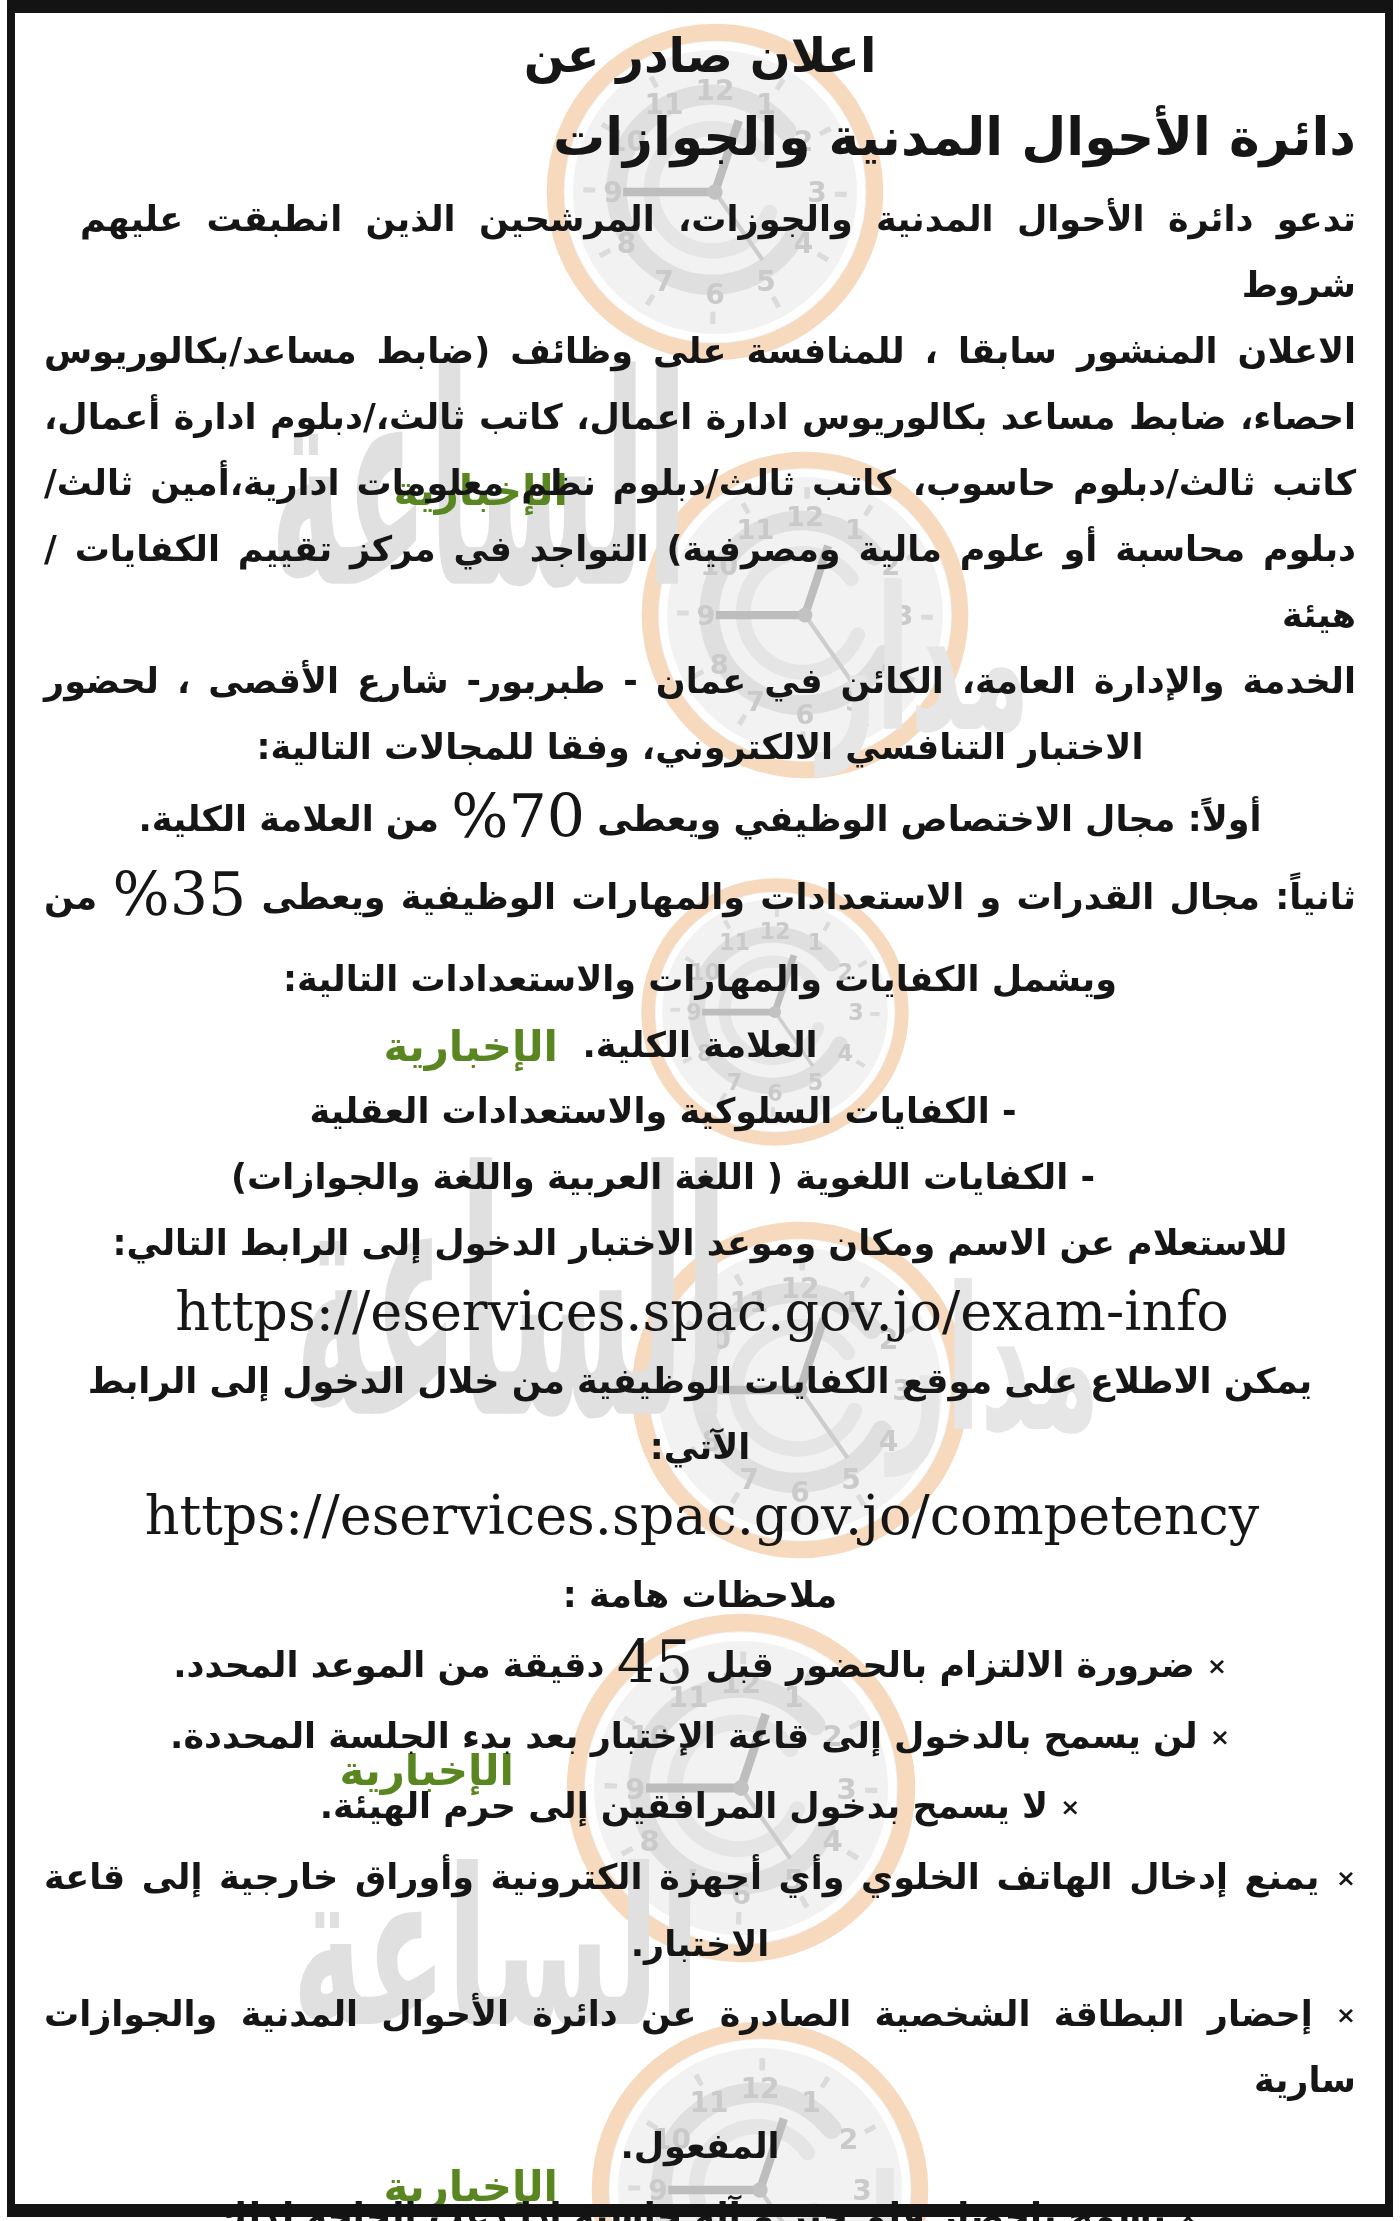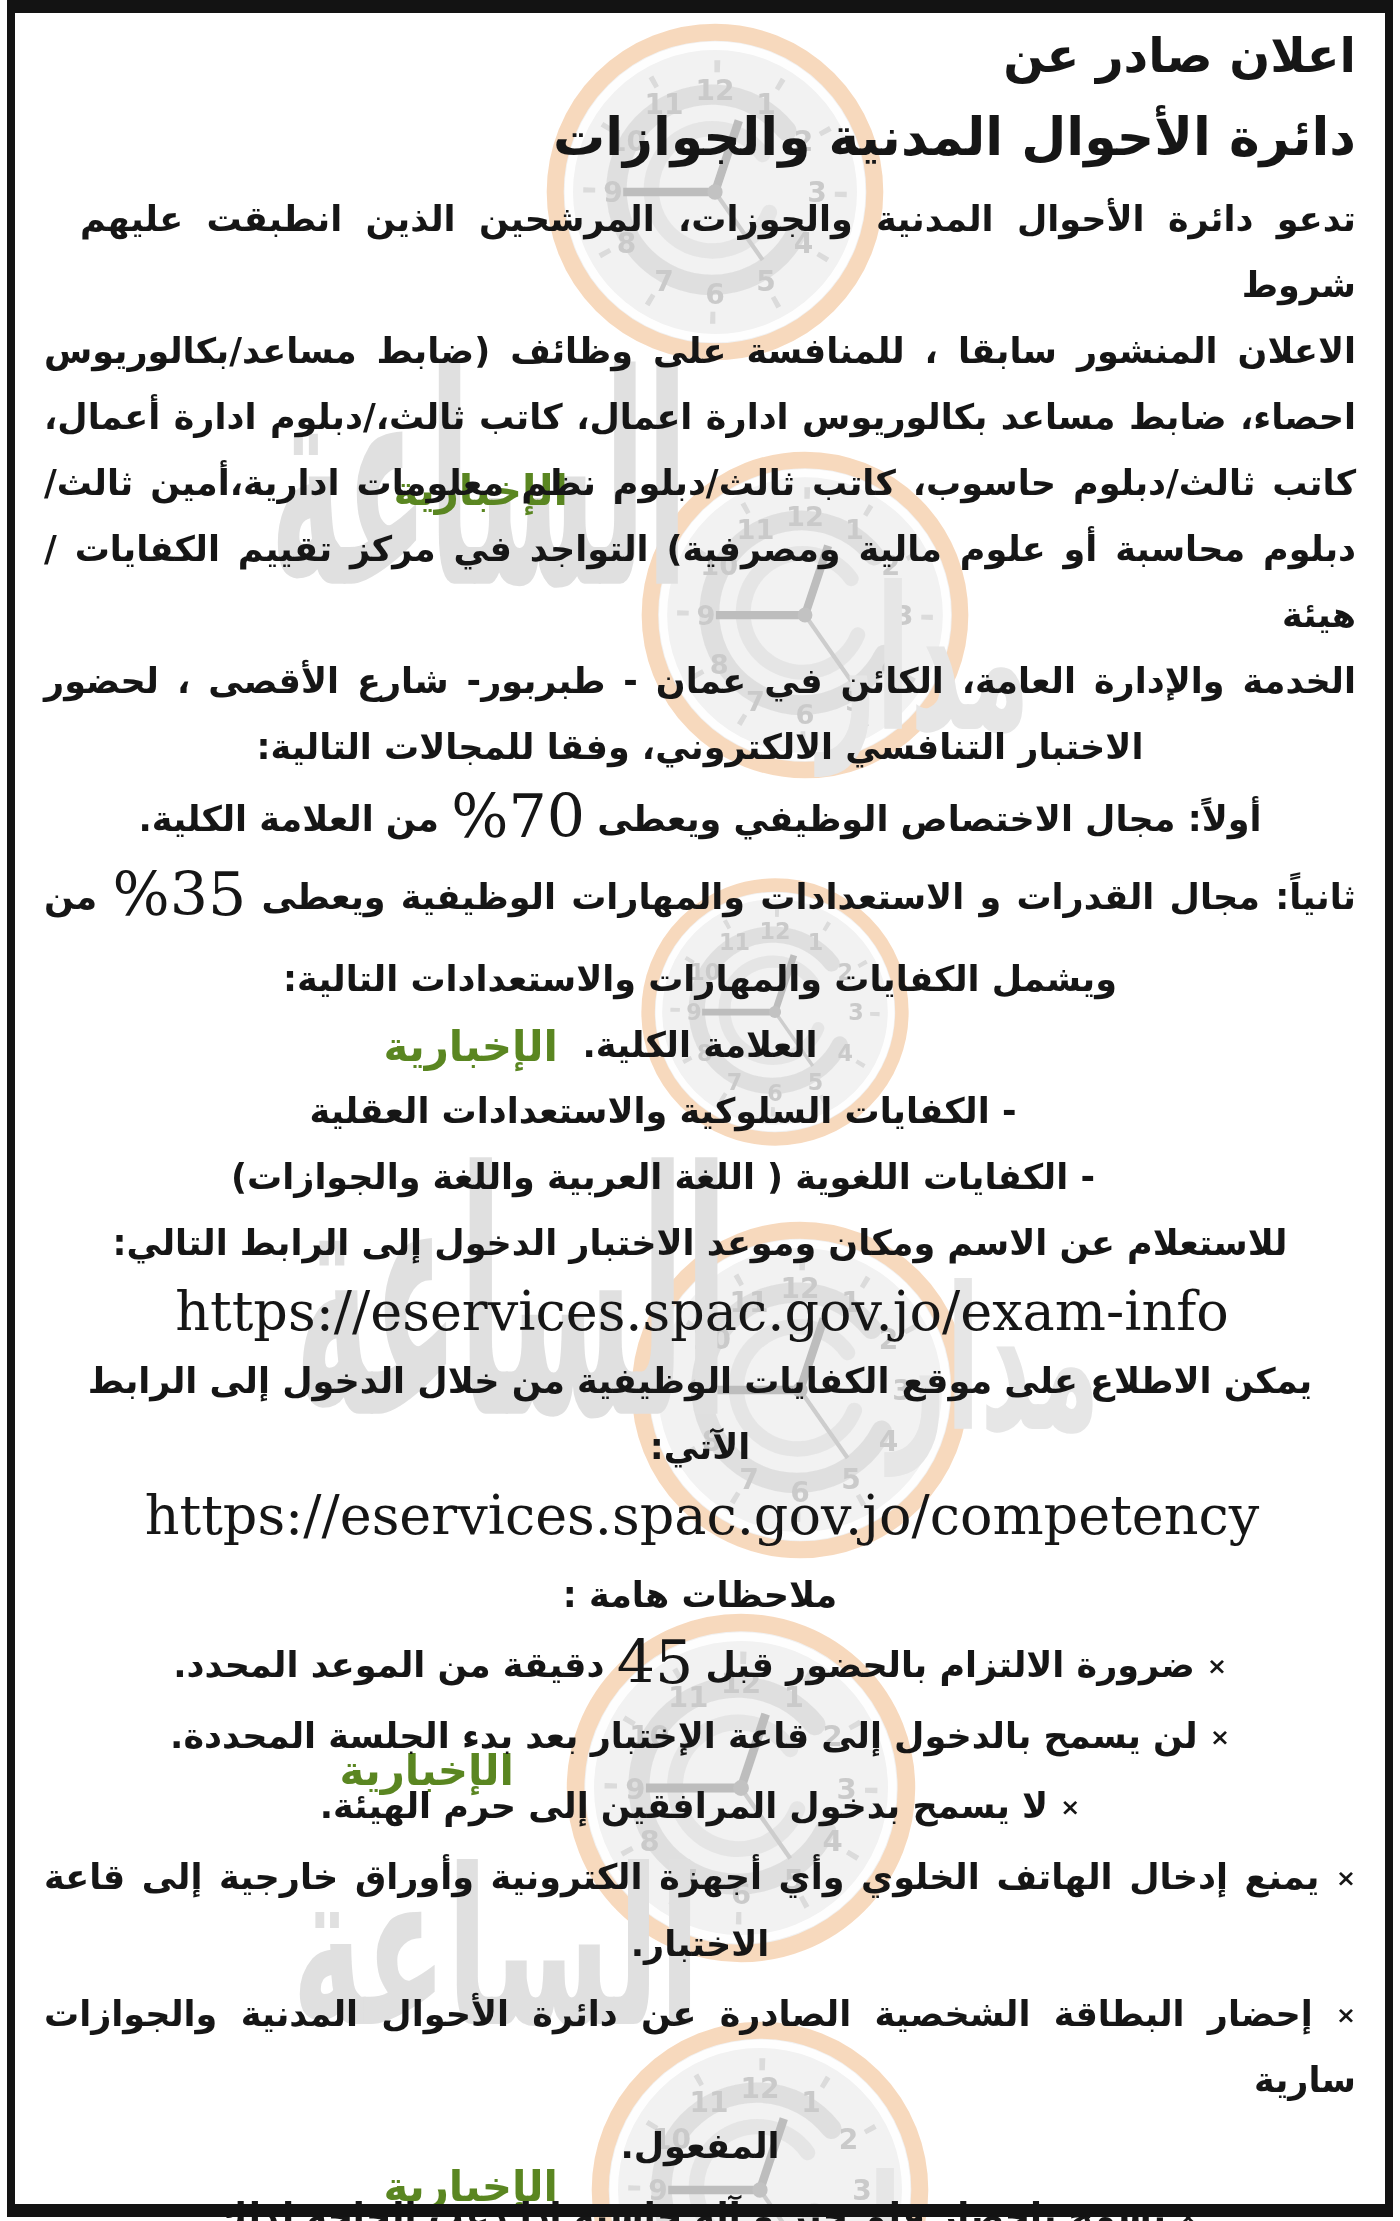--- a/index.html
+++ b/index.html
@@ -27,21 +27,21 @@
   .s2{right:672px;top:1128px;transform:scale(.85,2.25);}
   .s3{right:700px;top:1840px;transform:scale(.80,1.45);}
   .wm-akh{font-size:42px;color:#4d7c0f;letter-spacing:2px;}
   .a1{right:832px;top:470px;}
   .a2{right:842px;top:1026px;}
   .a3{right:886px;top:1750px;}
   .a4{right:842px;top:2166px;}
   
   .content{position:absolute;left:44px;right:44px;top:14px;z-index:2;color:#161616;
            font-weight:bold;direction:rtl;}
-  .h1{font-size:48px;line-height:62px;text-align:right;margin-top:10px;}
+  .h1{font-size:48px;line-height:62px;text-align:center;margin-top:10px;}
   .h2{font-size:52px;line-height:70px;text-align:right;margin-top:16px;}
   .line{font-size:35px;line-height:66px;text-align:center;}
   .first{margin-top:14px;margin-left:36px;}
   .just{text-align:justify;text-align-last:justify;}
   .tall{line-height:78px;}
   .mt{margin-top:10px;}
   .indent{padding-right:74px;}
   .note{margin-top:4px;}
   .url-line{direction:ltr;font-family:"DejaVu Serif",serif;font-weight:normal;
             font-size:54px;line-height:72px;text-align:center;padding-left:4px;}

